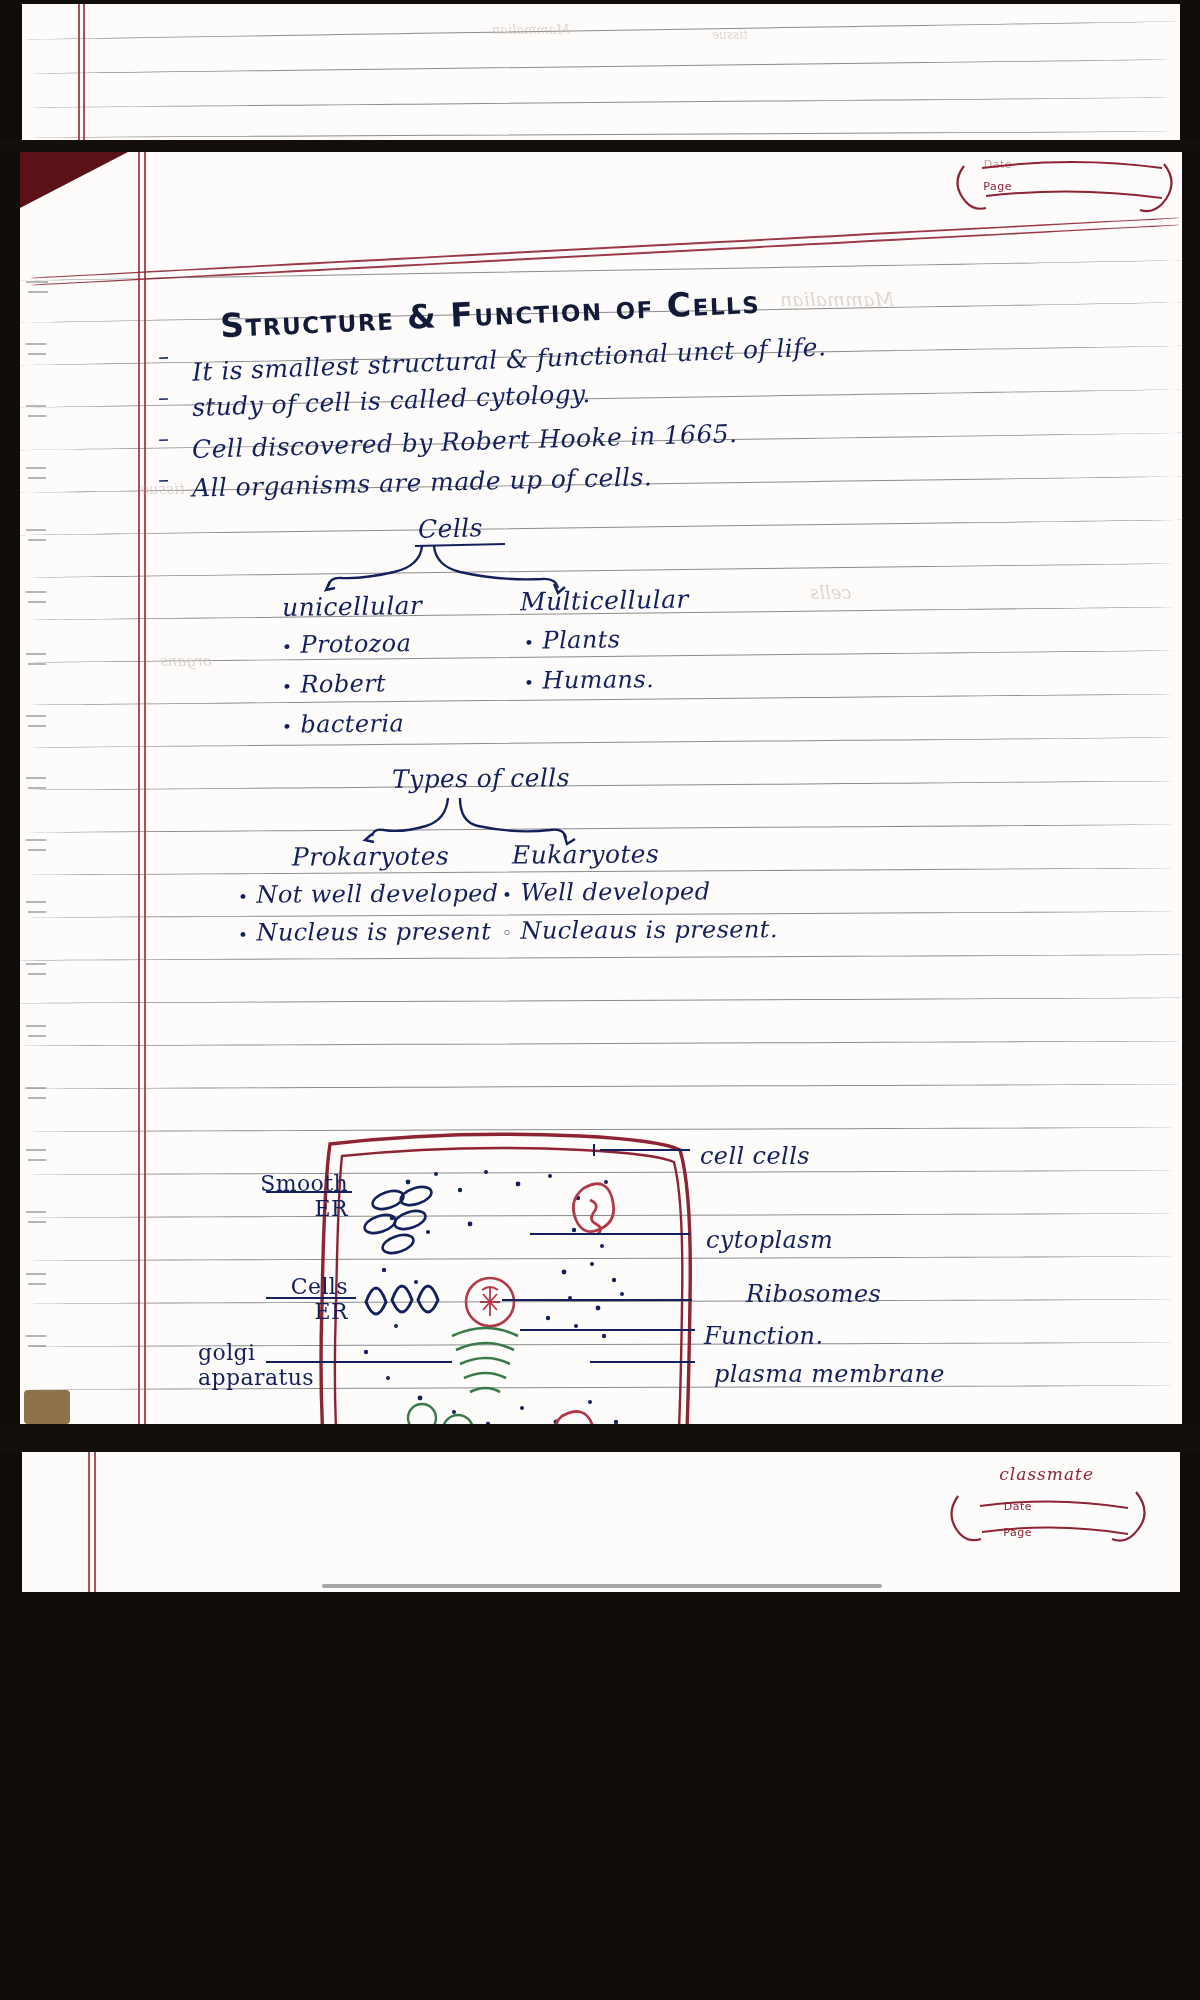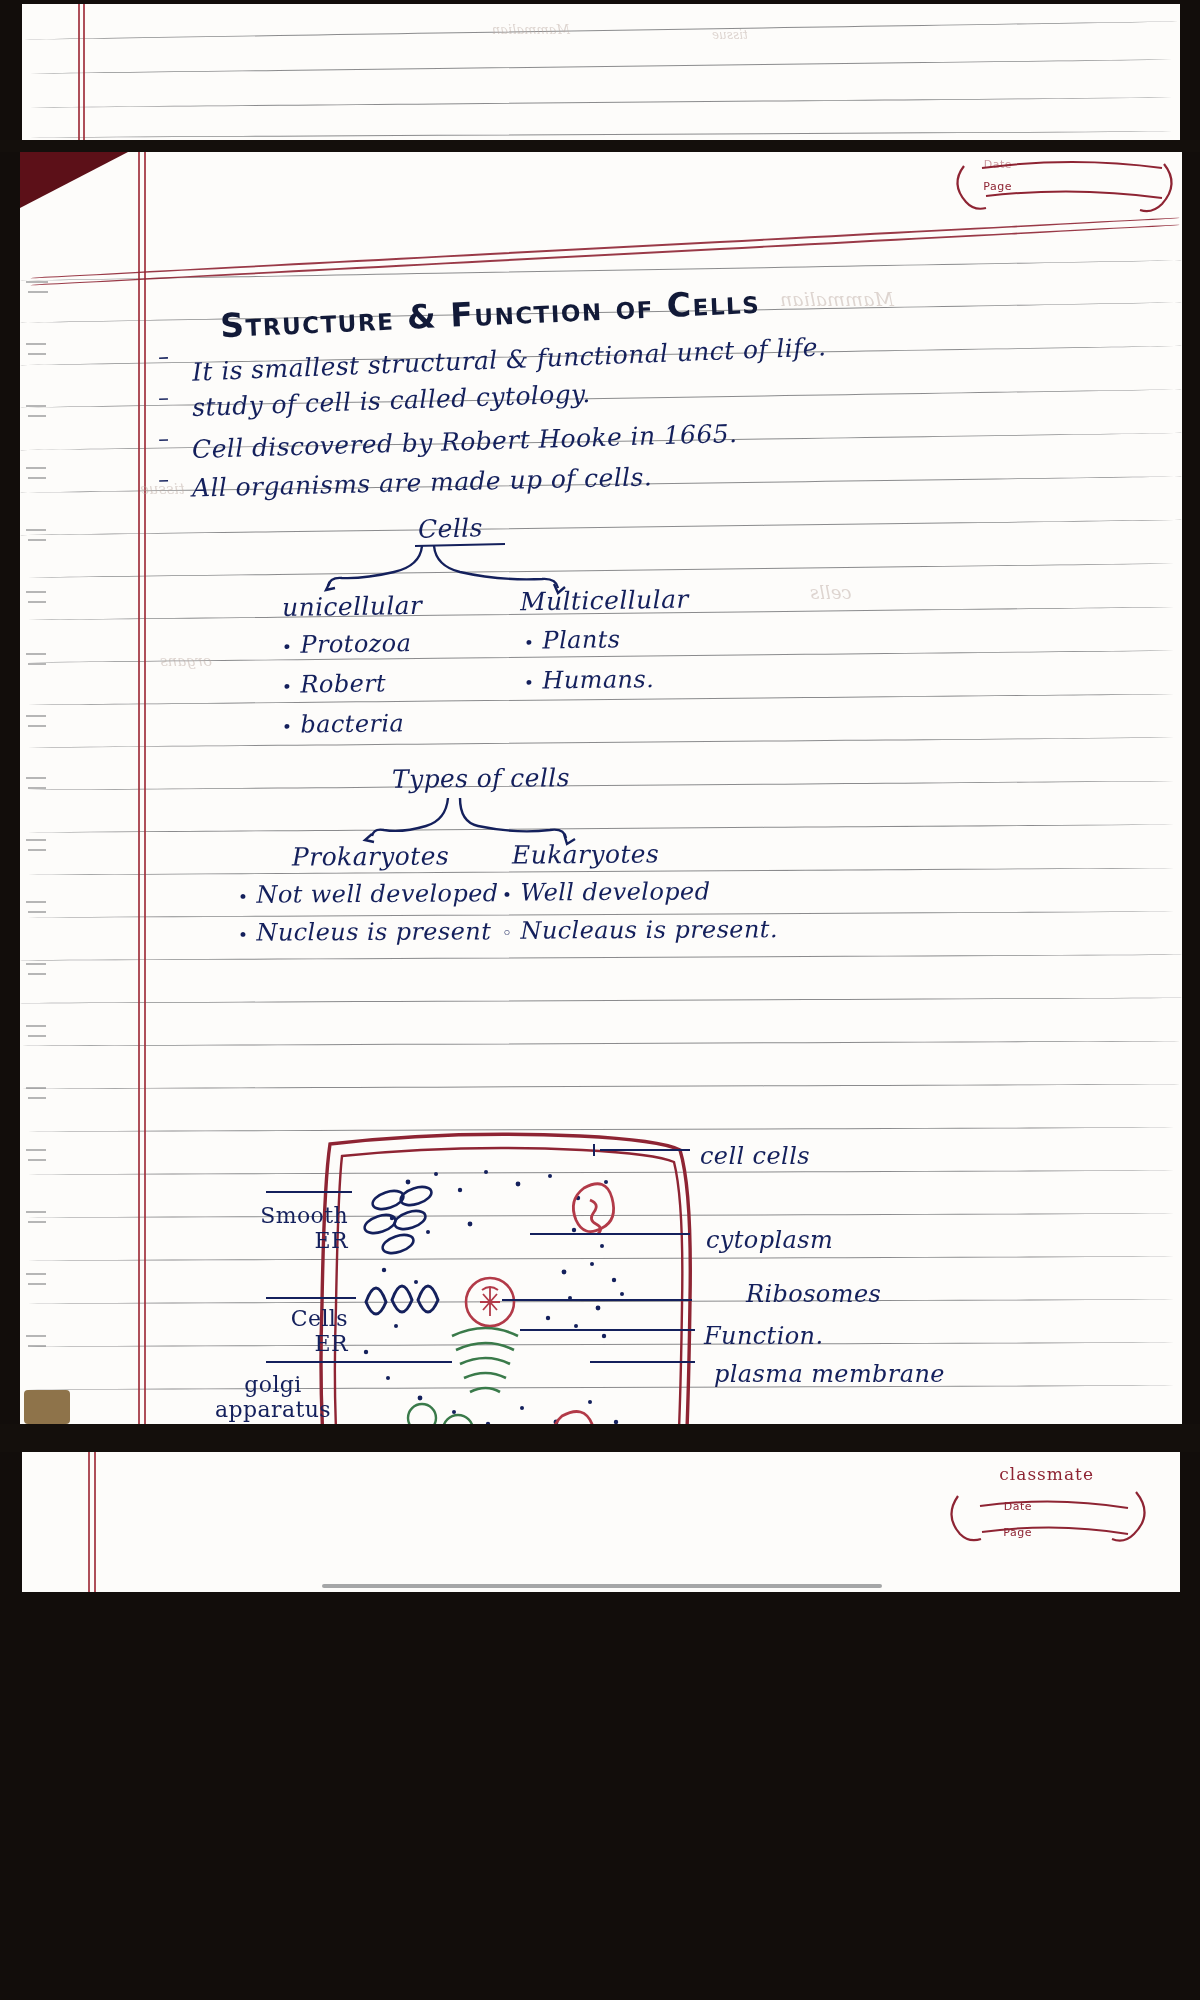--- a/index.html
+++ b/index.html
@@ -21,36 +21,36 @@
 
   
   .vline{position:absolute;top:0;height:100%;width:1.6px;background:#a0303c;opacity:.85;}
 
   
   .hrule{position:absolute;height:2px;background:#8e2433;border-radius:40%;opacity:.9;}
 
   
   .hw{position:absolute;color:#14205c;font-family:"DejaVu Serif", serif;
       font-style:italic;white-space:nowrap;letter-spacing:.4px;}
-  .hw.upr{font-style:normal;margin-top:32px;}
+  .hw.upr{font-style:normal;}
   .title{font-family:"DejaVu Sans", sans-serif;font-style:normal;
          font-variant:small-caps;font-weight:600;letter-spacing:1.5px;color:#121a38;}
   .dash{position:absolute;color:#14205c;font-size:22px;}
   .bul{font-size:17px;}
 
   
   .ghost{position:absolute;color:#b9a79f;opacity:.45;font-family:"DejaVu Serif",serif;
          font-style:italic;white-space:nowrap;transform:scaleX(-1);}
 
   
   .cellsvg{position:absolute;left:150px;top:960px;width:900px;height:460px;}
 
   
   .cm-brand{position:absolute;color:#8e2433;font-family:"DejaVu Serif",serif;
-            font-size:17px;letter-spacing:1px;margin-left:33px;}
+            font-style:italic;font-size:17px;letter-spacing:1px;margin-left:33px;}
   .cm-lbl{position:absolute;color:#8e2433;font-family:"DejaVu Sans",sans-serif;
           font-size:11px;letter-spacing:.5px;}
   .corner-dark{position:absolute;background:#5c1018;}
 </style>
 </head>
 <body>
 
 <div class="page page-top">
   <div class="rules">
     <div class="rule" style="top:26px;  transform:rotate(-0.9deg);"></div>
@@ -369,21 +369,21 @@
   </svg>
 
   <div class="hw upr" style="left:208px;top:1019px;font-size:22px;text-align:right;width:120px;">
     <div>Smooth</div>
     <div>ER</div>
   </div>
   <div class="hw upr" style="left:208px;top:1122px;font-size:22px;text-align:right;width:120px;">
     <div>Cells</div>
     <div>ER</div>
   </div>
-  <div class="hw upr" style="left:178px;top:1188px;font-size:22px;text-align:center;width:150px;">
+  <div class="hw upr" style="left:178px;top:1188px;font-size:22px;text-align:left;width:150px;">
     <div>golgi</div>
     <div>apparatus</div>
   </div>
   <div class="hw upr" style="left:166px;top:1270px;font-size:22px;">lysosomes</div>
 
   <div class="hw" style="left:680px;top:990px;font-size:24px;">cell cells</div>
   <div class="hw" style="left:686px;top:1074px;font-size:24px;">cytoplasm</div>
   <div class="hw" style="left:694px;top:1128px;font-size:24px;margin-left:32px;">Ribosomes</div>
   <div class="hw" style="left:684px;top:1170px;font-size:24px;">Function.</div>
   <div class="hw" style="left:694px;top:1208px;font-size:24px;">plasma membrane</div>

